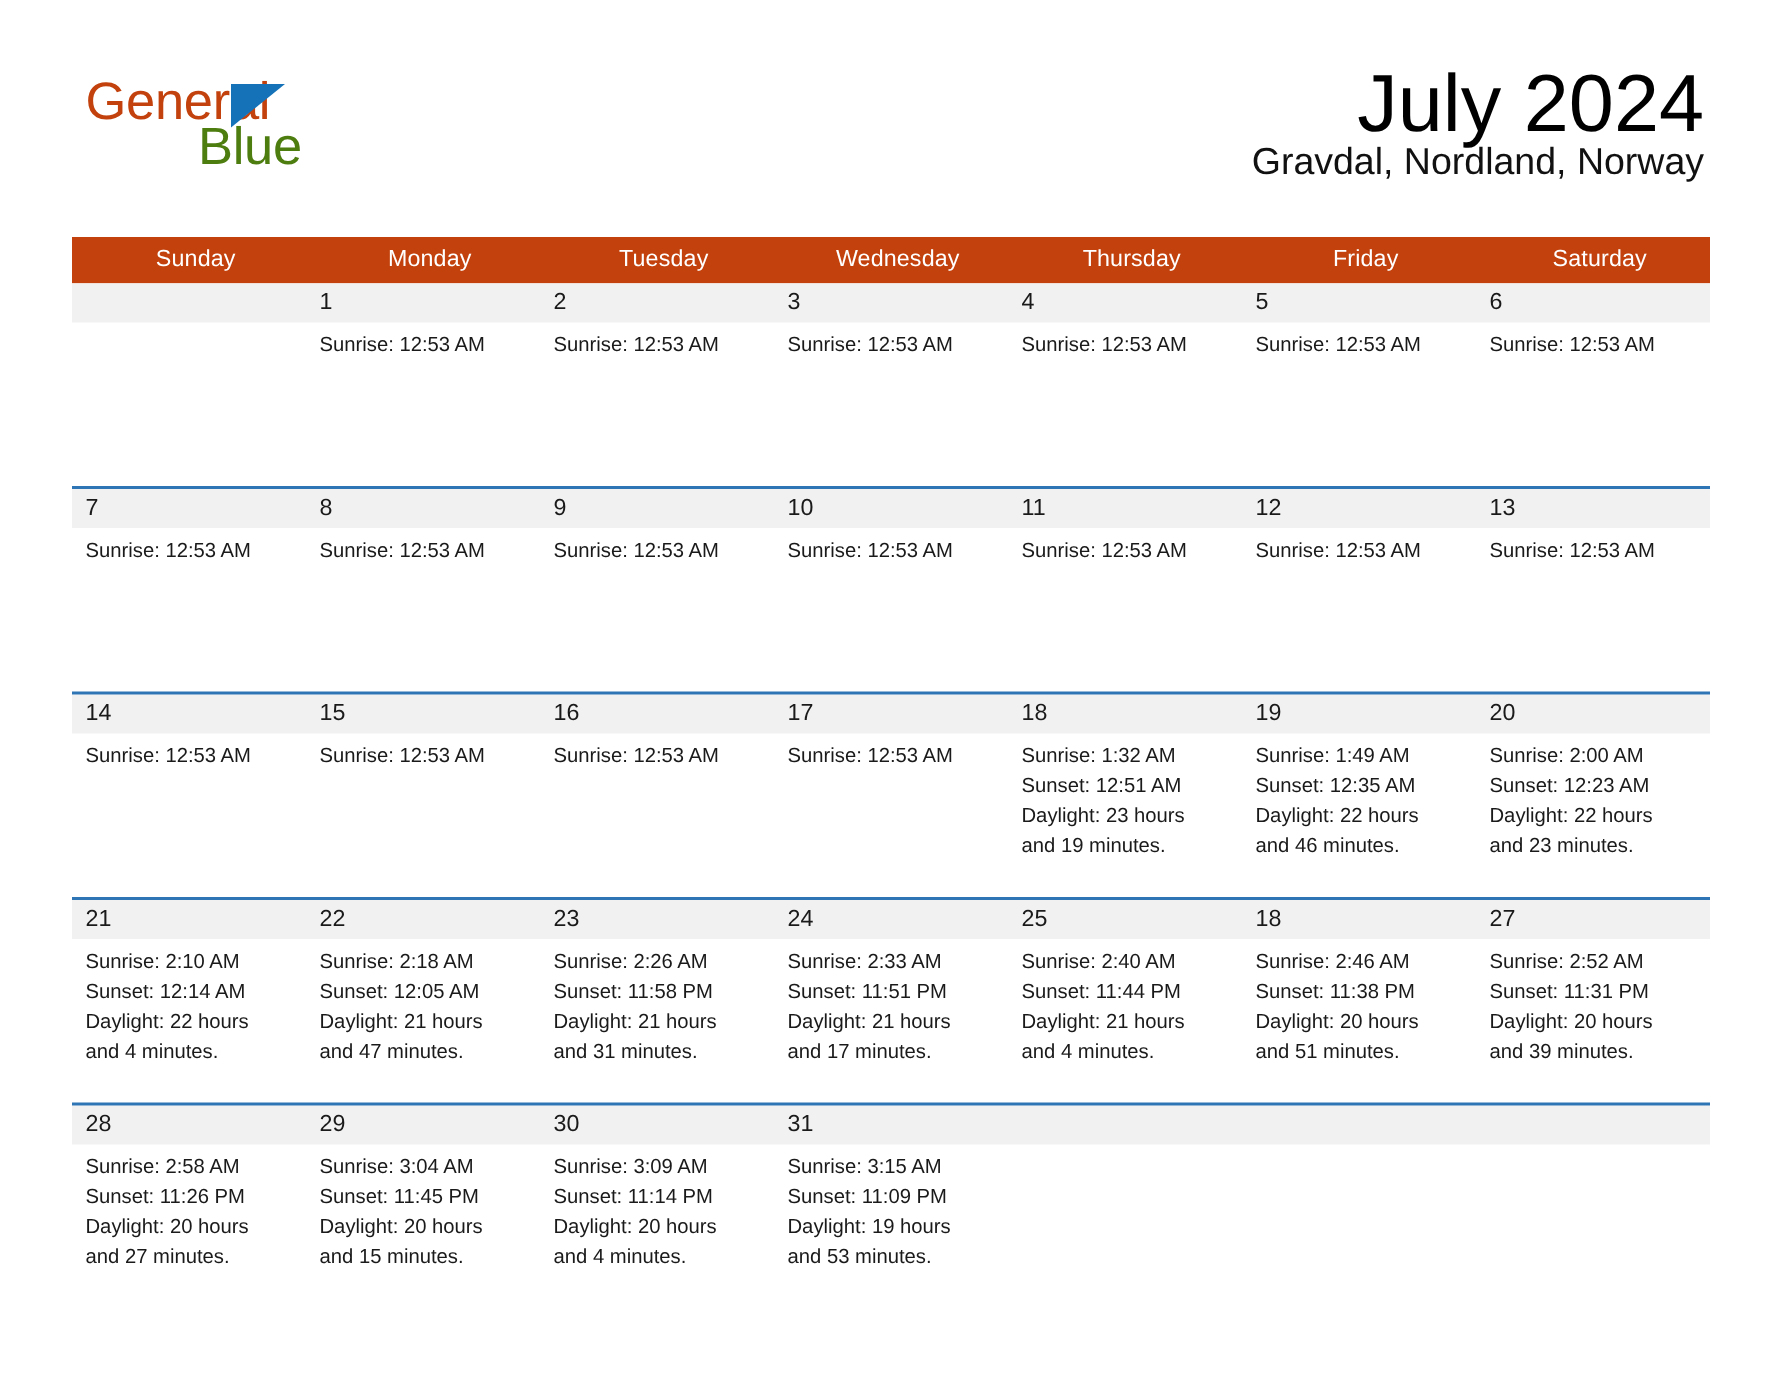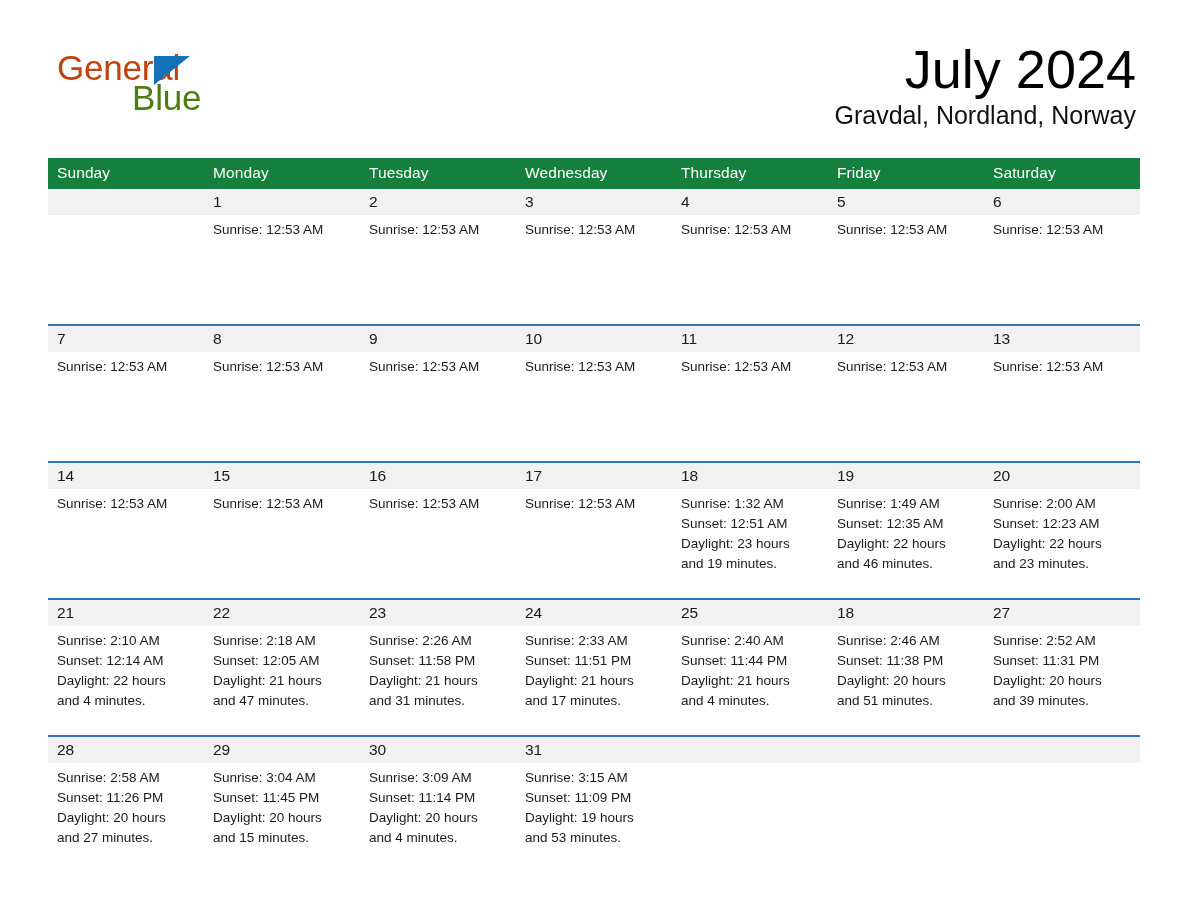--- a/index.html
+++ b/index.html
@@ -70,21 +70,20 @@
     text-align: right;
   }
   .month-title {
     font-size: 54px;
     line-height: 50px;
     font-weight: 400;
     color: #000000;
     letter-spacing: 0px;
   }
   .location-title {
-    margin-top: 7px;
     font-size: 25px;
     line-height: 29px;
     font-weight: 400;
     color: #111111;
   }
 
   
   .calendar {
     position: absolute;
     left: 48px;
@@ -92,25 +91,25 @@
     width: 1092px;
   }
   table.cal {
     border-collapse: collapse;
     table-layout: fixed;
     width: 1092px;
   }
   table.cal col { width: 156px; }
 
   thead th {
-    background: #15803d;
+    background: #c2410c;
     color: #ffffff;
     font-size: 15.5px;
     font-weight: 400;
-    text-align: left;
+    text-align: center;
     padding: 6px 0 7px 9px;
     height: 18px;
     vertical-align: middle;
     letter-spacing: 0.1px;
   }
 
   tbody tr.week {
     border-top: 2px solid #2e75b6;
   }
   tbody tr.week:first-child {

